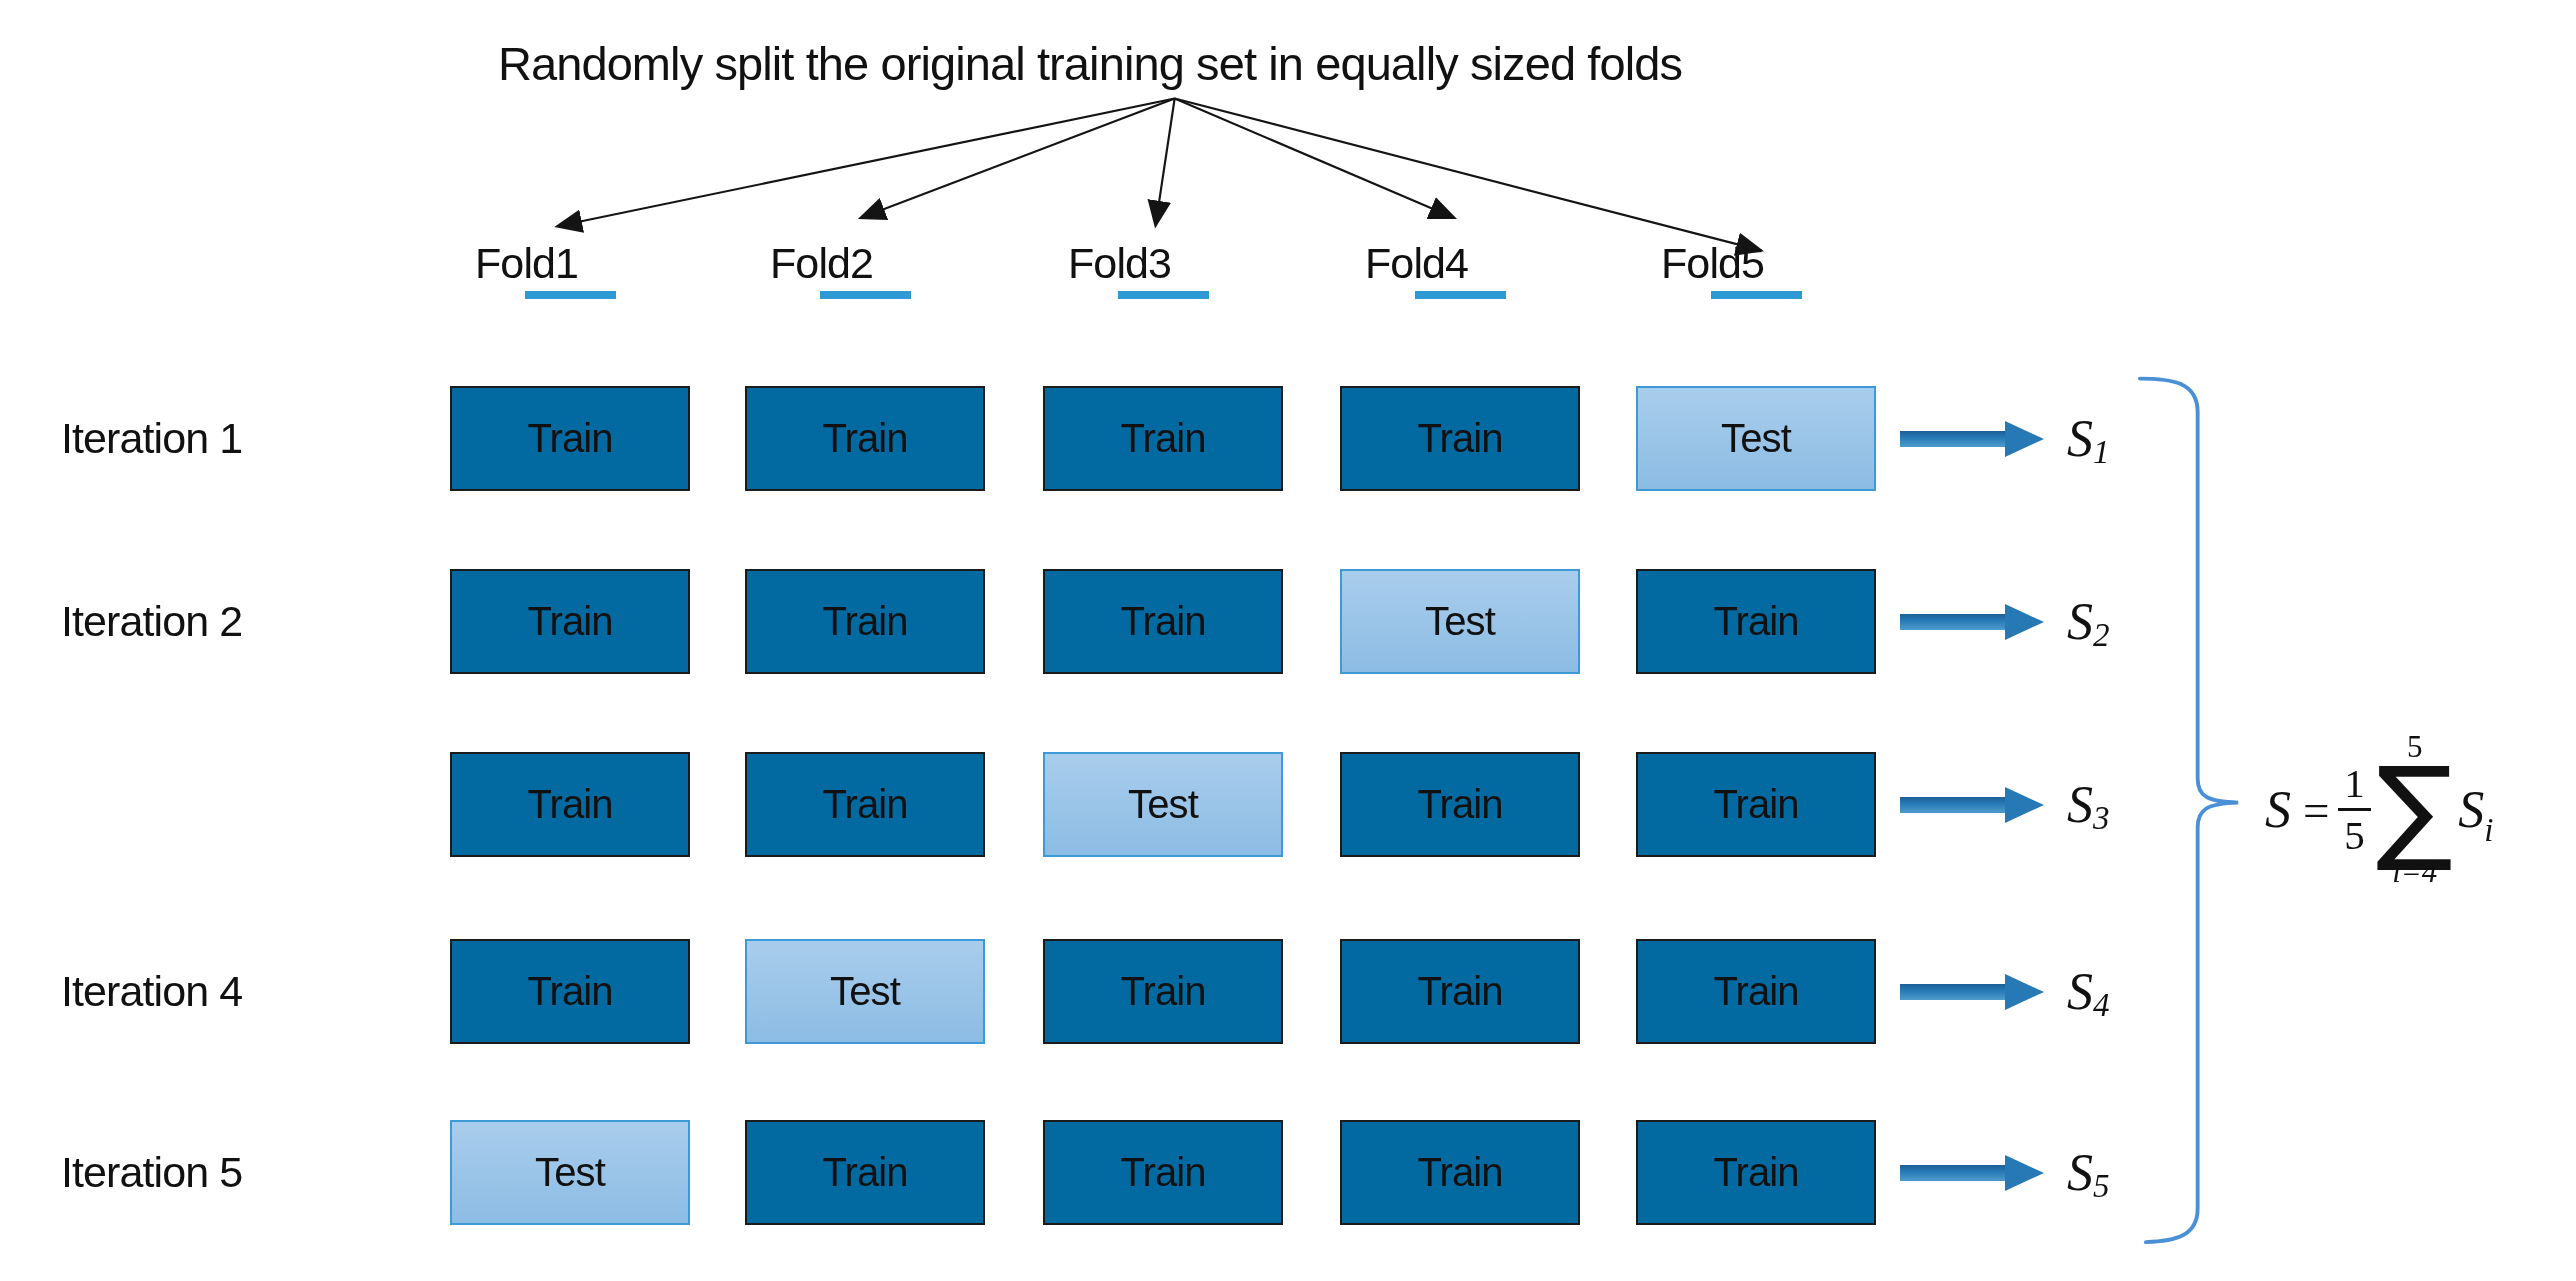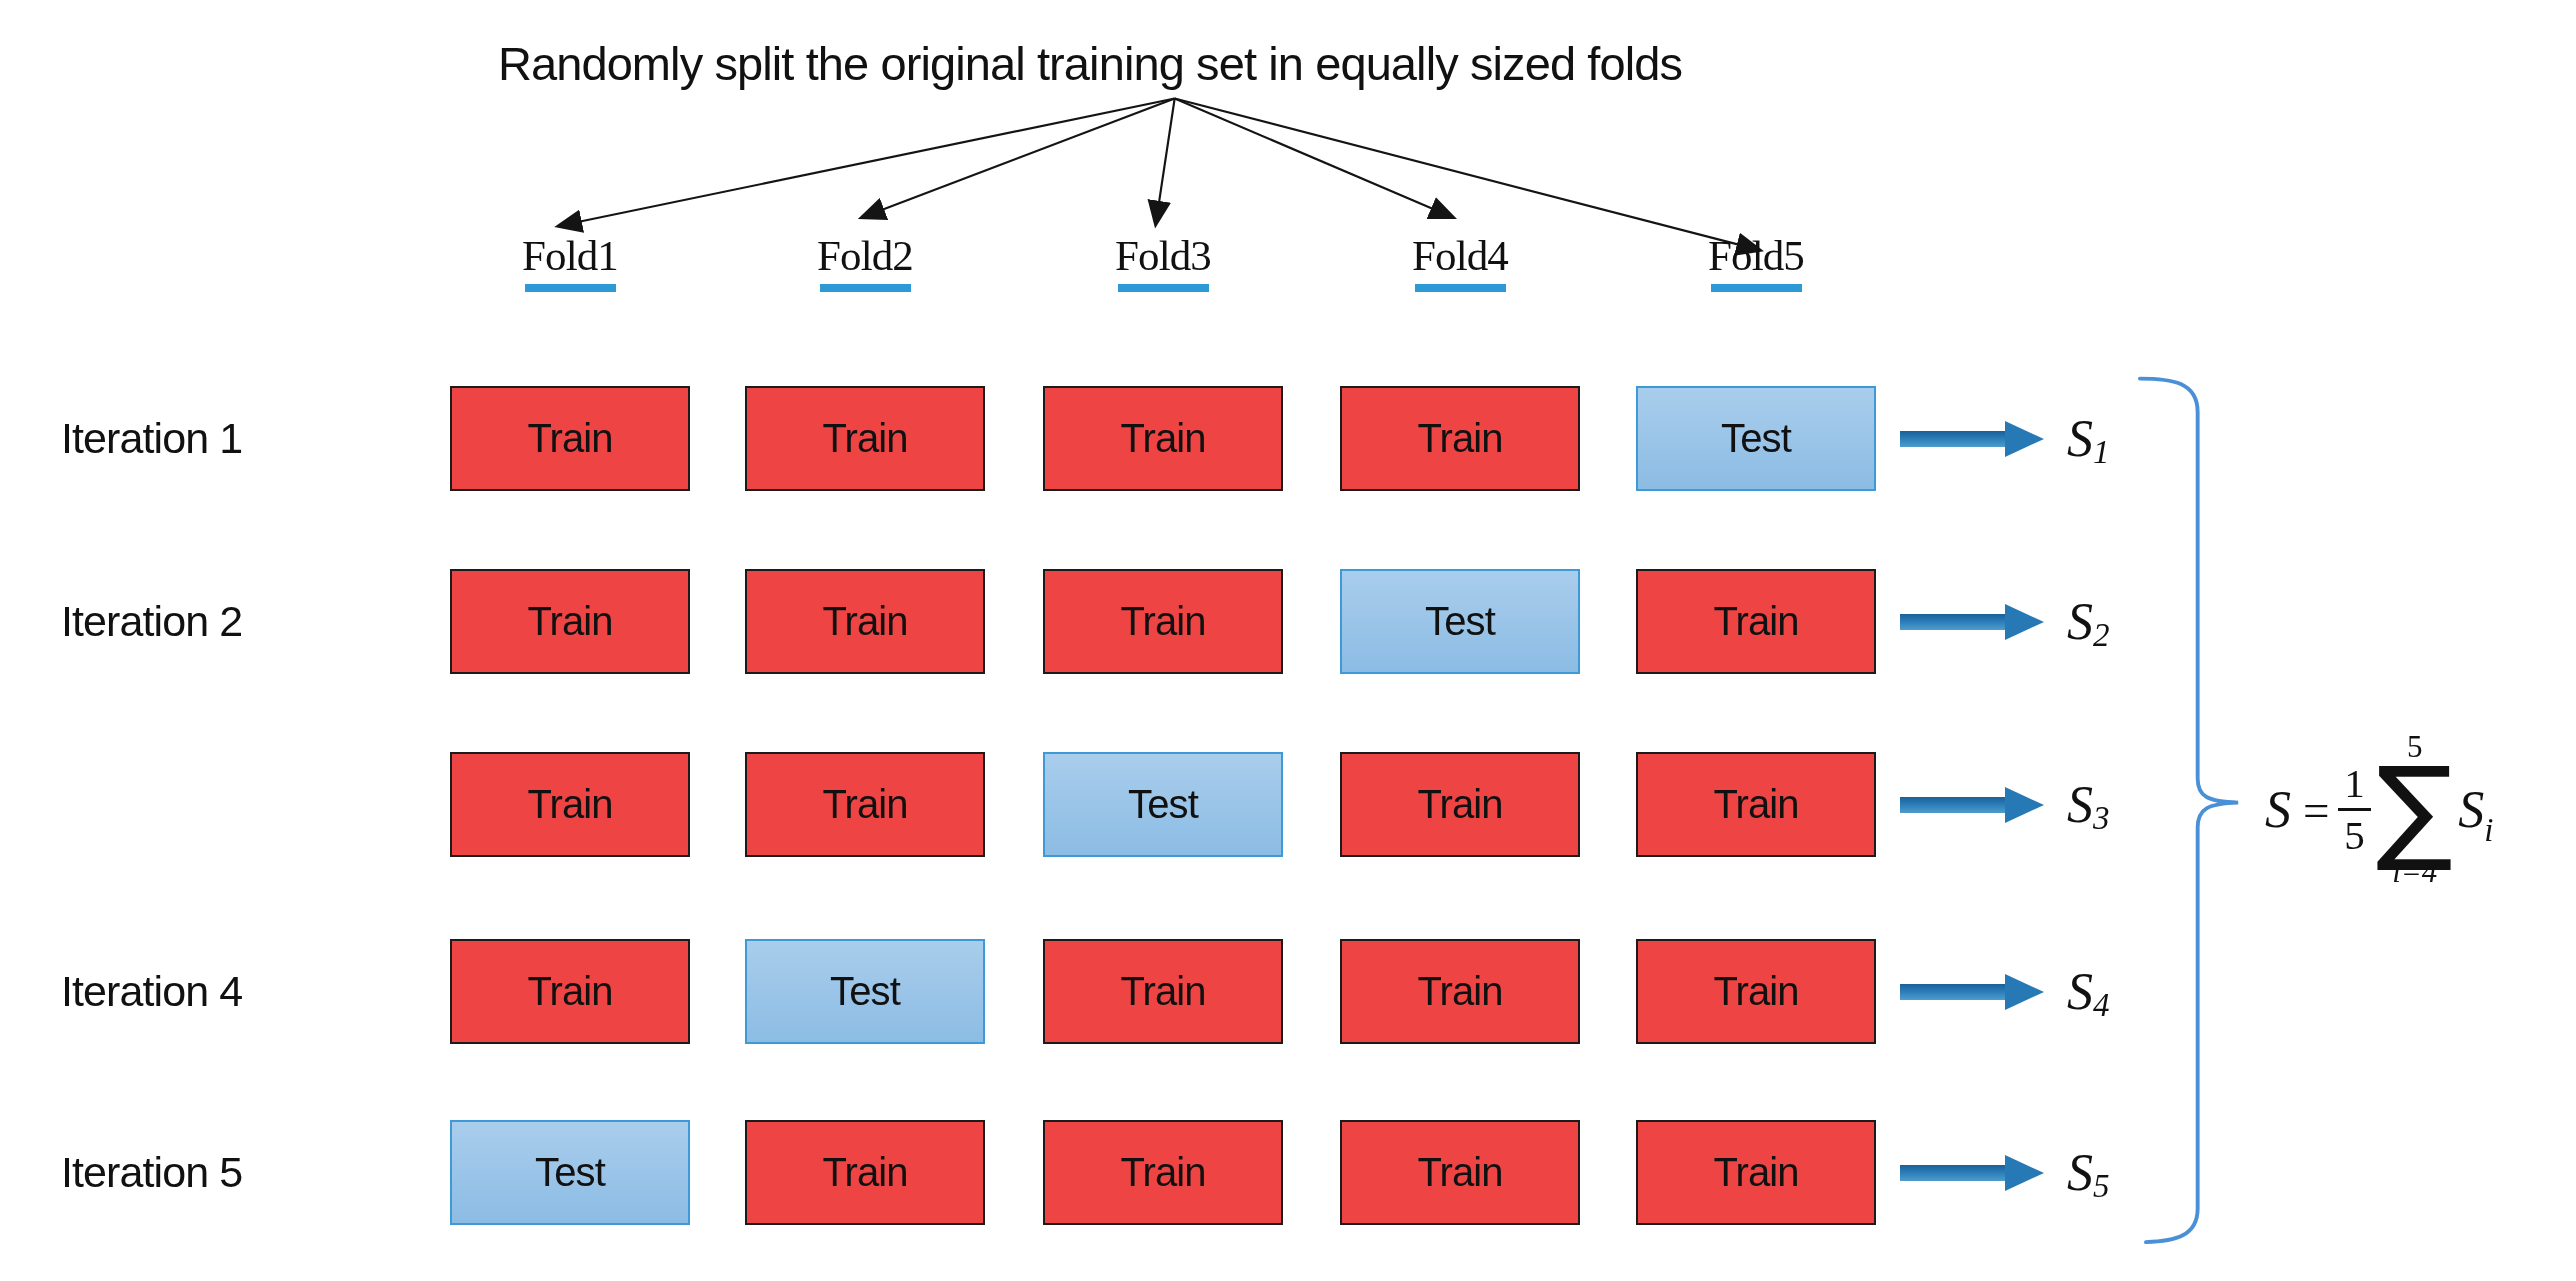--- a/index.html
+++ b/index.html
@@ -33,26 +33,24 @@
   #arrowhead path { fill: var(--split-arrow-color, #141414); }
   .brace-path {
     fill: none;
     stroke: var(--brace-color, #4a90d6);
     stroke-width: 4.5;
     stroke-linecap: round;
   }
 
   
   .fold {
-    position: absolute; top: 232px;
+    position: absolute; top: 239px;
     width: 190px; transform: translateX(-50%);
-    text-align: center;
     font-size: 43px; letter-spacing: -0.9px;
     line-height: 48px;
-    font-family: Liberation Serif, serif;
   }
   .fold-f1 { left: 570px; }  .fold-f2 { left: 865px; }
   .fold-f3 { left: 1163px; } .fold-f4 { left: 1460px; }
   .fold-f5 { left: 1756px; }
   .fold-underline {
     width: 91px; height: 7.8px;
     margin: 4.3px auto 0 auto;
     background: var(--fold-underline-color, #2e9ad5);
   }
 
@@ -65,21 +63,21 @@
     position: absolute; left: 61px; top: 0; height: 105px;
     display: flex; align-items: center;
     font-size: 43px; letter-spacing: -0.9px;
     white-space: nowrap;
   }
 
   .cell {
     position: absolute; top: 0;
     width: 240px; height: 105px;
     box-sizing: border-box;
-    background: #ef4444;
+    background: #0369a1;
     border: 2.6px solid var(--box-border-color, #1b1b1b);
     display: flex; align-items: center; justify-content: center;
   }
   .c0 { left: 450px; } .c1 { left: 745px; } .c2 { left: 1043px; }
   .c3 { left: 1340px; } .c4 { left: 1636px; }
   .cell-text { font-size: 40px; letter-spacing: -0.9px; }
   .cell--test {
     border: 2.6px solid var(--test-border-color, #3d9ad6);
     background: linear-gradient(to bottom,
       var(--test-fill-top-color, #a9cdec),

